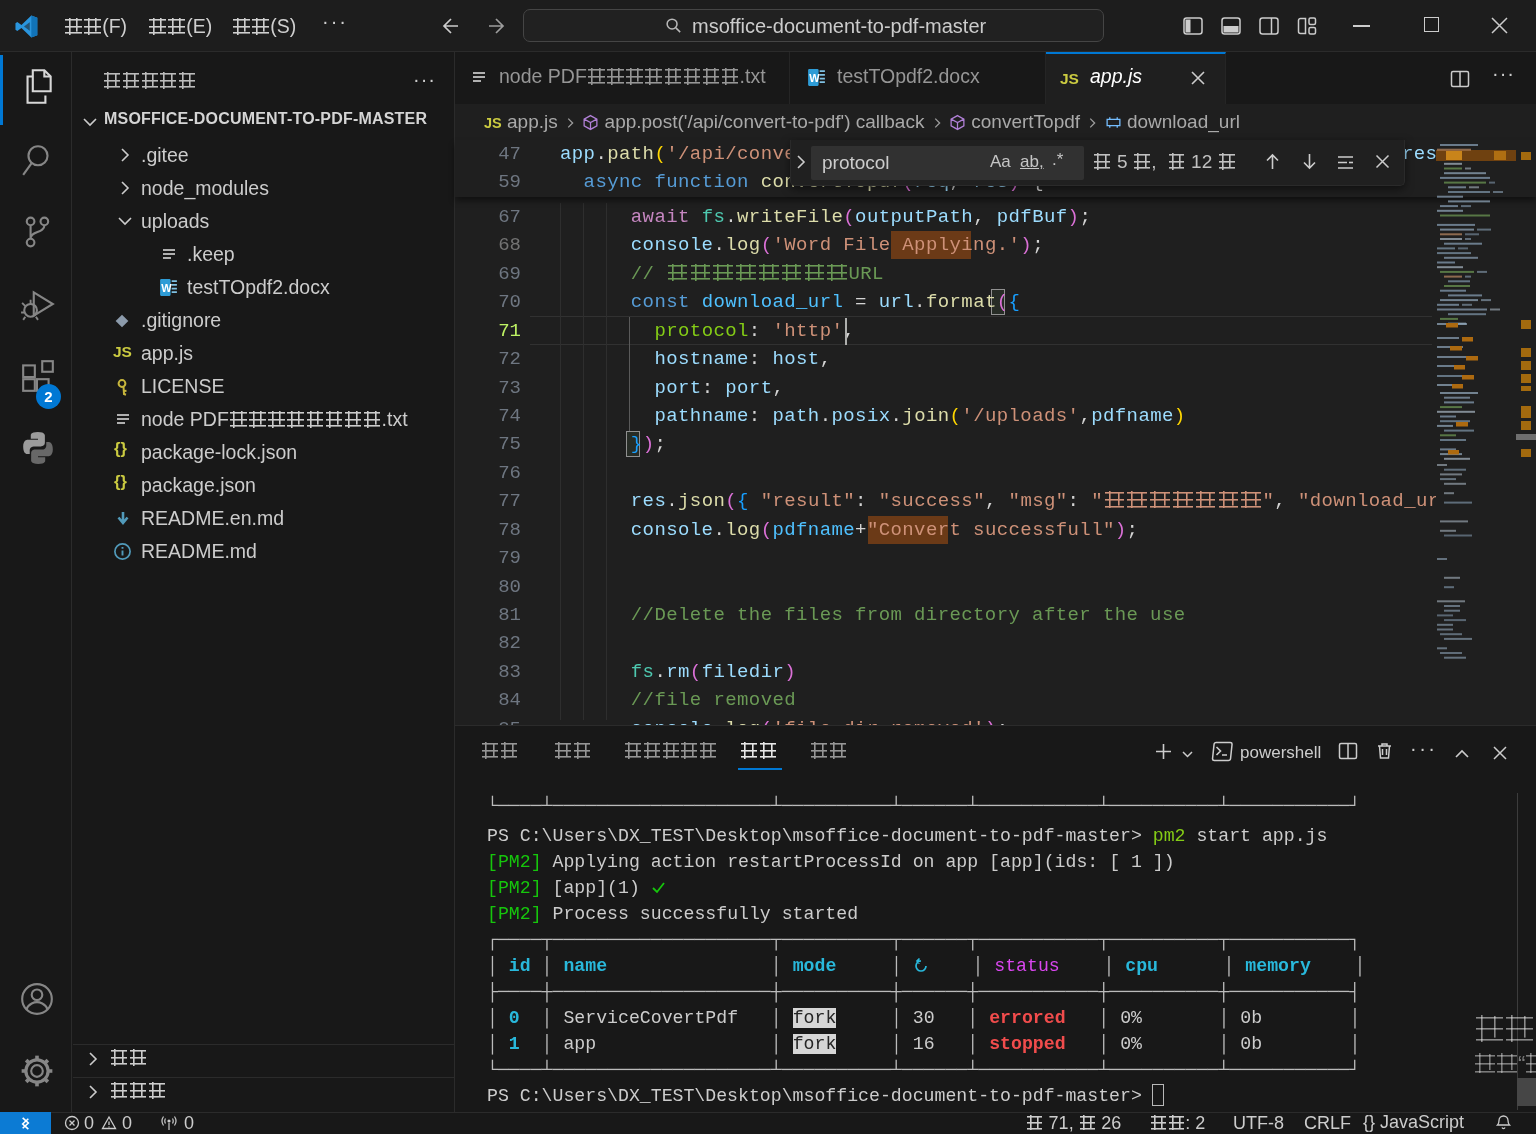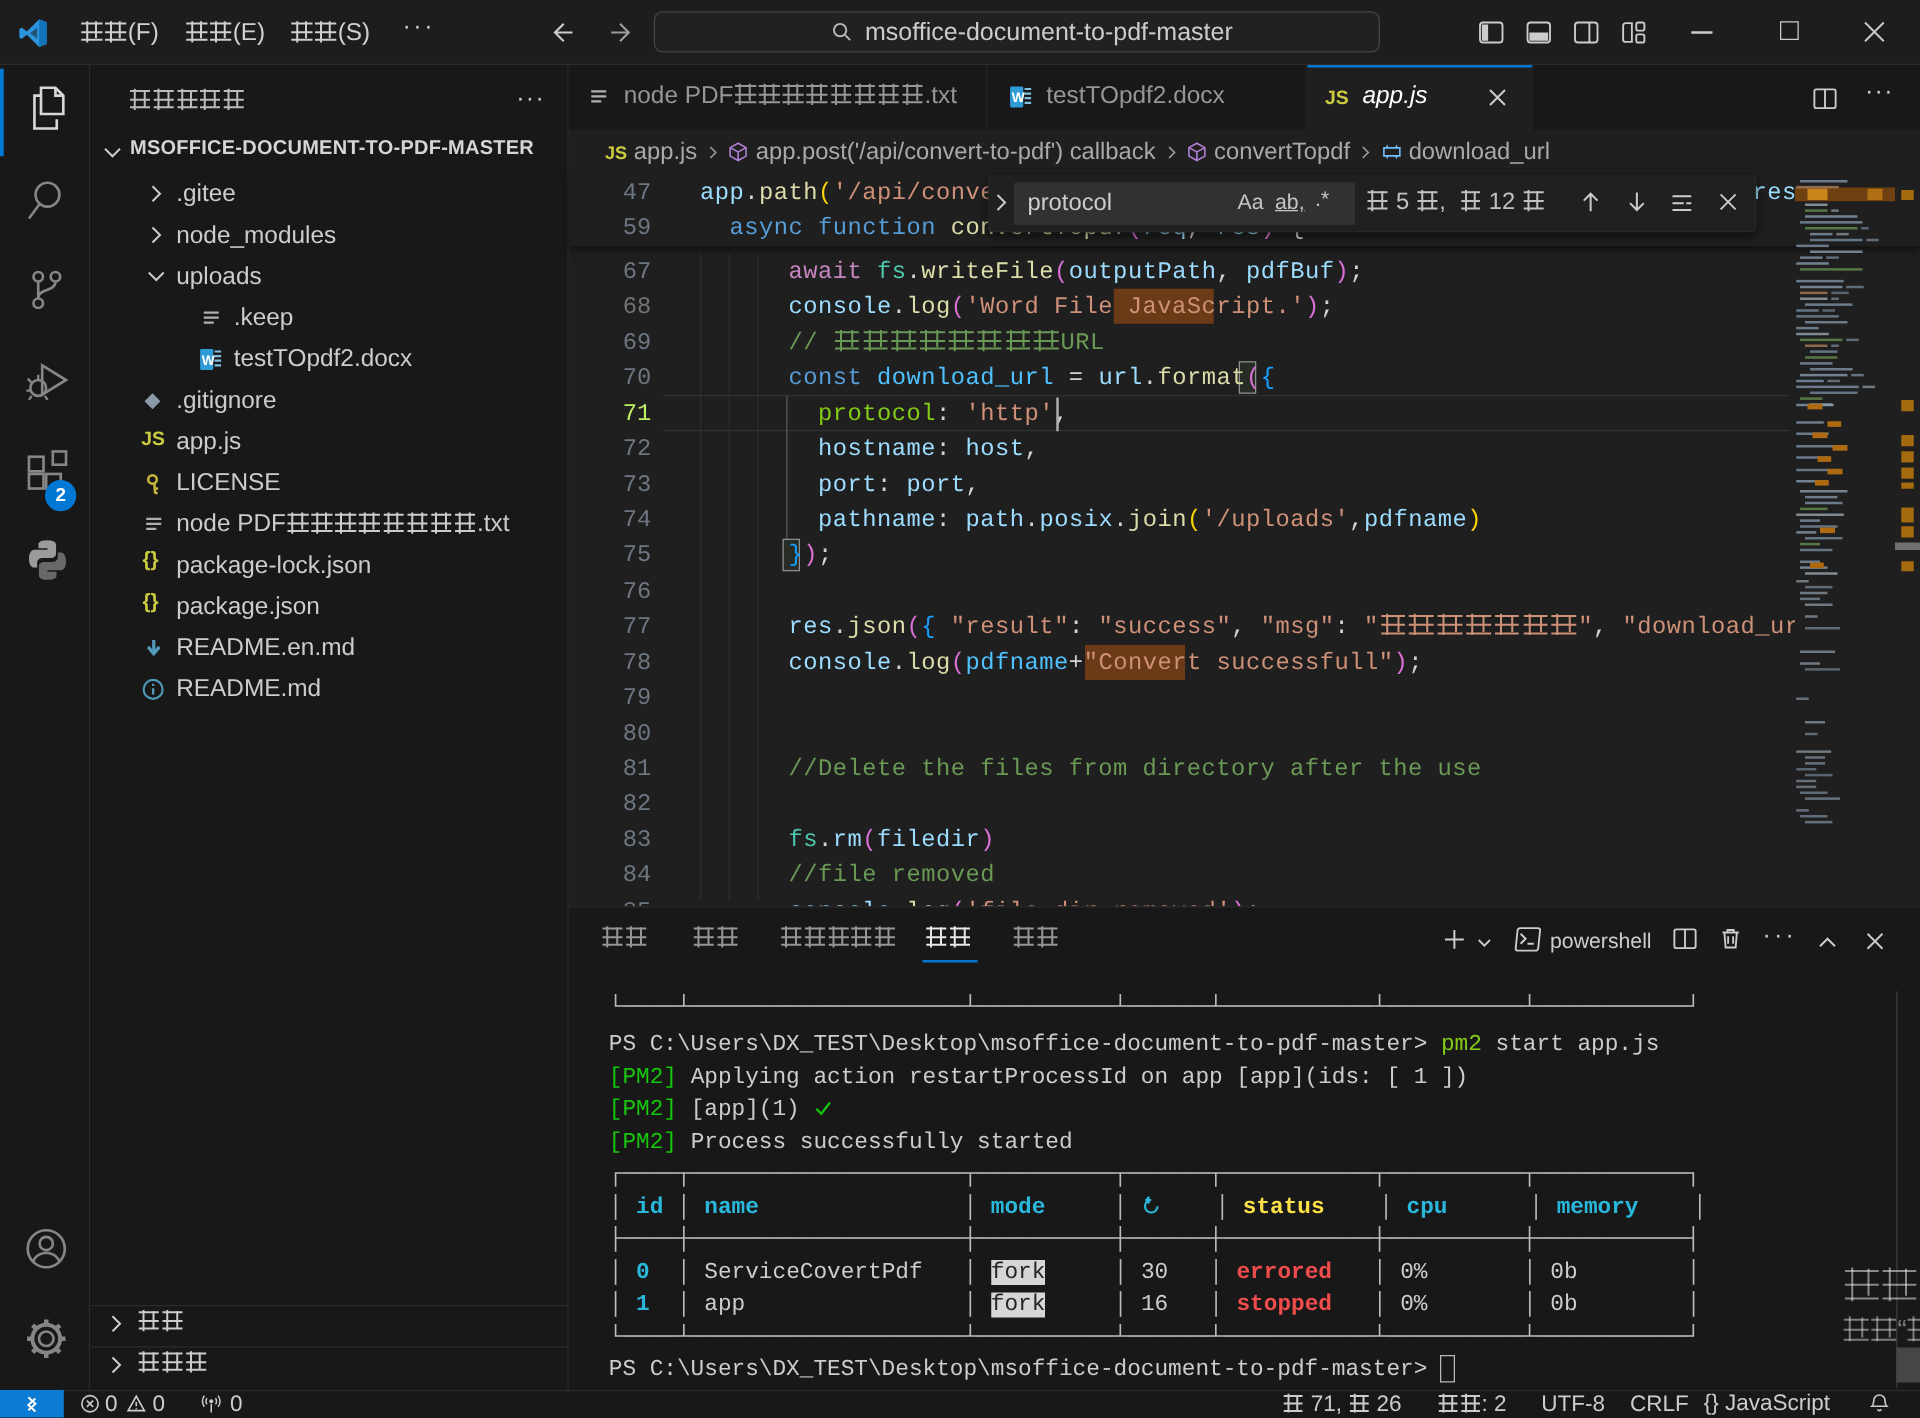--- a/index.html
+++ b/index.html
@@ -232,21 +232,21 @@
 <div class="ab" style="left:868px;top:516px;width:80px;height:28px;background:#6b3a17"></div>
 <div class="ab" style="left:560px;top:203px;width:1px;height:517px;background:#2e2e2e"></div>
 <div class="ab" style="left:583px;top:203px;width:1px;height:517px;background:#2e2e2e"></div>
 <div class="ab" style="left:606px;top:203px;width:1px;height:517px;background:#2e2e2e"></div>
 <div class="ab" style="left:629px;top:317px;width:1px;height:114px;background:#5a5a5a"></div>
 <div class="ab" style="left:991px;top:289px;width:14px;height:26px;border:1px solid #909090;background:rgba(95,130,85,0.13)"></div>
 <div class="ab" style="left:626px;top:431px;width:14px;height:26px;border:1px solid #909090;background:rgba(95,130,85,0.13)"></div>
 <div class="ln" style="top:203.0px;color:#6e7681">67</div>
 <div class="cl" style="top:203.0px">      <span style="color:#C586C0">await</span> <span style="color:#4EC9B0">fs</span><span style="color:#D4D4D4">.</span><span style="color:#DCDCAA">writeFile</span><span style="color:#DA70D6">(</span><span style="color:#9CDCFE">outputPath</span><span style="color:#D4D4D4">,</span> <span style="color:#9CDCFE">pdfBuf</span><span style="color:#DA70D6">)</span><span style="color:#D4D4D4">;</span></div>
 <div class="ln" style="top:231.4px;color:#737373">68</div>
-<div class="cl" style="top:231.4px">      <span style="color:#9CDCFE">console</span><span style="color:#D4D4D4">.</span><span style="color:#DCDCAA">log</span><span style="color:#DA70D6">(</span><span style="color:#CE9178">'Word File JavaScript.'</span><span style="color:#DA70D6">)</span><span style="color:#D4D4D4">;</span></div>
+<div class="cl" style="top:231.4px">      <span style="color:#9CDCFE">console</span><span style="color:#D4D4D4">.</span><span style="color:#DCDCAA">log</span><span style="color:#DA70D6">(</span><span style="color:#CE9178">'Word File Applying.'</span><span style="color:#DA70D6">)</span><span style="color:#D4D4D4">;</span></div>
 <div class="ln" style="top:259.8px;color:#6e7681">69</div>
 <div class="cl" style="top:259.8px">      <span style="color:#6A9955">// <i class="cjm"></i><i class="cjm"></i><i class="cjm"></i><i class="cjm"></i><i class="cjm"></i><i class="cjm"></i><i class="cjm"></i><i class="cjm"></i>URL</span></div>
 <div class="ln" style="top:288.3px;color:#6e7681">70</div>
 <div class="cl" style="top:288.3px">      <span style="color:#569CD6">const</span> <span style="color:#4FC1FF">download_url</span> <span style="color:#D4D4D4">=</span> <span style="color:#9CDCFE">url</span><span style="color:#D4D4D4">.</span><span style="color:#DCDCAA">format</span><span style="color:#DA70D6">(</span><span style="color:#179FFF">{</span></div>
 <div class="ln" style="top:316.7px;color:#bef264">71</div>
 <div class="cl" style="top:316.7px">        <span style="color:#84cc16">protocol</span><span style="color:#D4D4D4">:</span> <span style="color:#CE9178">'http'</span><span style="color:#D4D4D4">,</span></div>
 <div class="ln" style="top:345.1px;color:#6e7681">72</div>
 <div class="cl" style="top:345.1px">        <span style="color:#9CDCFE">hostname</span><span style="color:#D4D4D4">:</span> <span style="color:#9CDCFE">host</span><span style="color:#D4D4D4">,</span></div>
 <div class="ln" style="top:373.5px;color:#6e7681">73</div>
 <div class="cl" style="top:373.5px">        <span style="color:#9CDCFE">port</span><span style="color:#D4D4D4">:</span> <span style="color:#9CDCFE">port</span><span style="color:#D4D4D4">,</span></div>
@@ -455,21 +455,21 @@
 <div class="tl" style="top:793px"><span style="color:#bbbbbb">└────┴────────────────────┴──────────┴──────┴───────────┴──────────┴───────────┘</span></div>
 <div class="tl" style="top:823px">PS C:\Users\DX_TEST\Desktop\msoffice-document-to-pdf-master&gt; <span style="color:#84cc16">pm2</span> start app.js</div>
 <div class="tl" style="top:849px"><span style="color:#16c60c">[PM2] </span>Applying action restartProcessId on app [app](ids: [ 1 ])</div>
 <div class="tl" style="top:875px"><span style="color:#16c60c">[PM2] </span>[app](1) <svg style="display:inline-block;vertical-align:-2px" width="15" height="15" viewBox="0 0 15 15">
       <path d="M2 8l4 4 7-9" stroke="#16c60c" stroke-width="1.8" fill="none"></path>
     </svg></div>
 <div class="tl" style="top:901px"><span style="color:#16c60c">[PM2] </span>Process successfully started</div>
 <div class="tl" style="top:927px"><span style="color:#bbbbbb">┌────┬────────────────────┬──────────┬──────┬───────────┬──────────┬───────────┐</span></div>
 <div class="tl" style="top:953px"><span style="color:#bbbbbb">│</span><span style="color:#29b8db;font-weight:bold"> id </span><span style="color:#bbbbbb">│</span><span style="color:#29b8db;font-weight:bold"> name               </span><span style="color:#bbbbbb">│</span><span style="color:#29b8db;font-weight:bold"> mode     </span><span style="color:#bbbbbb">│</span><span style="color:#29b8db;font-weight:bold"> </span><svg style="display:inline-block;vertical-align:-2px" width="16" height="16" viewBox="0 0 16 16">
       <path d="M13 9A5 5 0 1 1 8 4H4.5M6.5 1.5 4 4l2.5 2.5" stroke="#29b8db" stroke-width="1.7" fill="none"></path>
-    </svg><span style="color:#29b8db">    </span><span style="color:#bbbbbb">│</span><span style="color:#fde047;font-weight:bold"> status    </span><span style="color:#bbbbbb">│</span><span style="color:#29b8db;font-weight:bold"> cpu      </span><span style="color:#bbbbbb">│</span><span style="color:#29b8db;font-weight:bold"> memory    </span><span style="color:#bbbbbb">│</span></div>
+    </svg><span style="color:#29b8db">    </span><span style="color:#bbbbbb">│</span><span style="color:#d946ef;font-weight:normal"> status    </span><span style="color:#bbbbbb">│</span><span style="color:#29b8db;font-weight:bold"> cpu      </span><span style="color:#bbbbbb">│</span><span style="color:#29b8db;font-weight:bold"> memory    </span><span style="color:#bbbbbb">│</span></div>
 <div class="tl" style="top:979px"><span style="color:#bbbbbb">├────┼────────────────────┼──────────┼──────┼───────────┼──────────┼───────────┤</span></div>
 <div class="tl" style="top:1005px"><span style="color:#bbbbbb">│</span><span style="color:#29b8db;font-weight:bold"> 0  </span><span style="color:#bbbbbb">│</span> ServiceCovertPdf   <span style="color:#bbbbbb">│</span> <span style="background:#d6d6d6;color:#252525">fork</span>     <span style="color:#bbbbbb">│</span> 30   <span style="color:#bbbbbb">│</span><span style="color:#f14c4c;font-weight:bold"> errored   </span><span style="color:#bbbbbb">│</span> 0%       <span style="color:#bbbbbb">│</span> 0b        <span style="color:#bbbbbb">│</span></div>
 <div class="tl" style="top:1031px"><span style="color:#bbbbbb">│</span><span style="color:#29b8db;font-weight:bold"> 1  </span><span style="color:#bbbbbb">│</span> app                <span style="color:#bbbbbb">│</span> <span style="background:#d6d6d6;color:#252525">fork</span>     <span style="color:#bbbbbb">│</span> 16   <span style="color:#bbbbbb">│</span><span style="color:#f14c4c;font-weight:bold"> stopped   </span><span style="color:#bbbbbb">│</span> 0%       <span style="color:#bbbbbb">│</span> 0b        <span style="color:#bbbbbb">│</span></div>
 <div class="tl" style="top:1057px"><span style="color:#bbbbbb">└────┴────────────────────┴──────────┴──────┴───────────┴──────────┴───────────┘</span></div>
 <div class="tl" style="top:1083px">PS C:\Users\DX_TEST\Desktop\msoffice-document-to-pdf-master&gt;</div>
 <div class="ab" style="left:1152px;top:1084px;width:12px;height:22px;border:1px solid #b8b8b8"></div>
 <div class="ab" style="left:1517px;top:793px;width:1px;height:317px;background:#3c3c3c"></div>
 <div class="ab" style="left:1517px;top:1078px;width:19px;height:28px;background:#464646"></div>
 <div class="ab" style="left:0;top:1112px;width:1536px;height:22px;background:#181818;border-top:1px solid #2b2b2b"></div>
 <div class="ab" style="left:0;top:1112px;width:51px;height:22px;background:#0c7bd4"></div>

